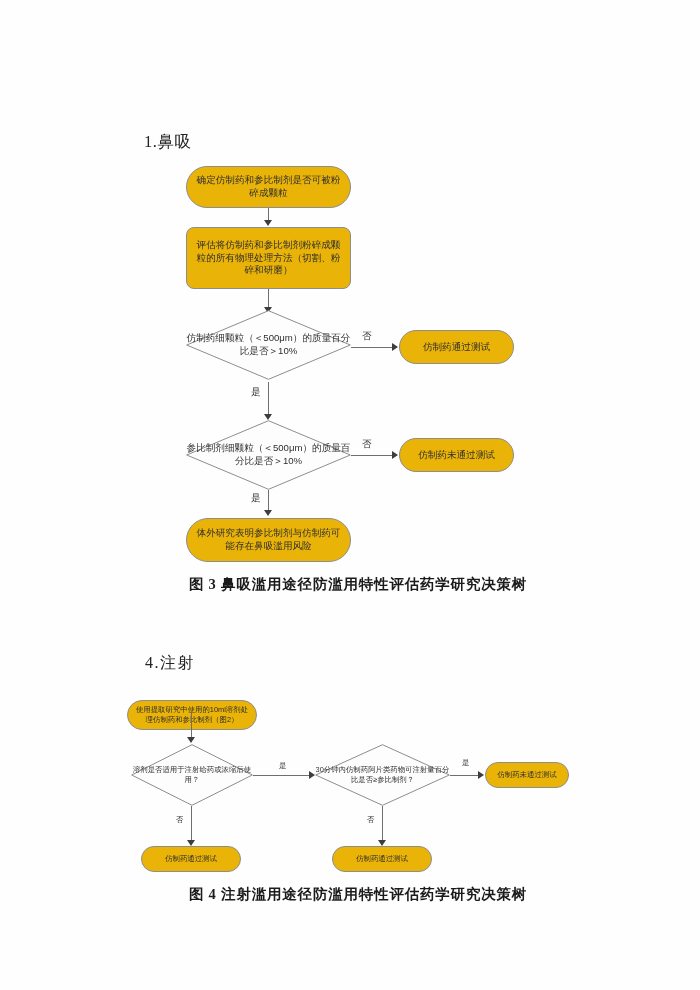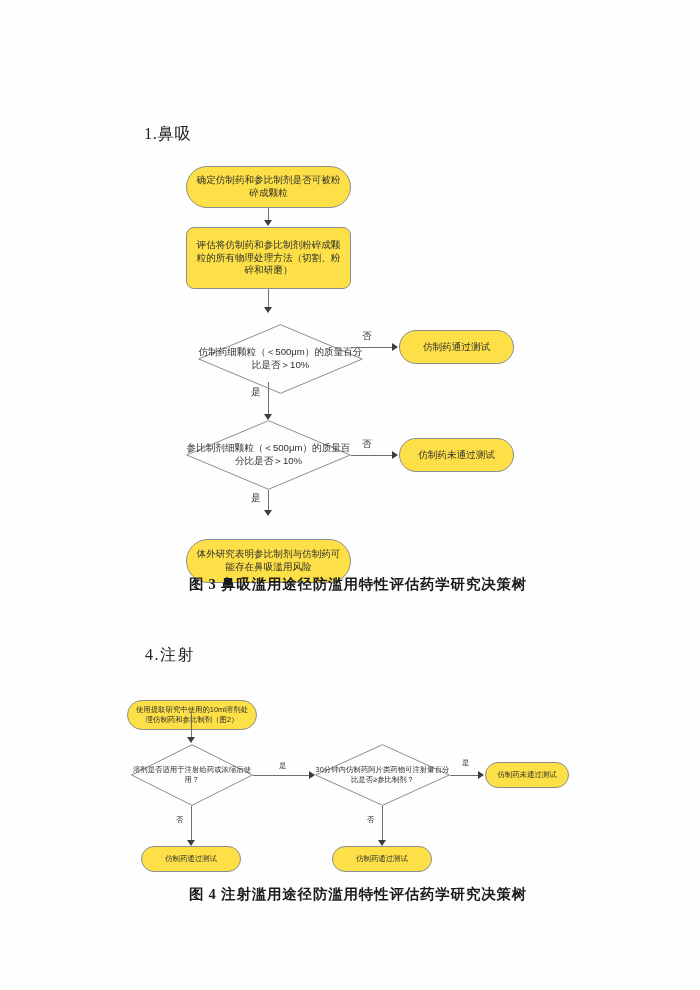--- a/index.html
+++ b/index.html
@@ -28,20 +28,21 @@
     letter-spacing: 0.6px;
     color: #242424;
     white-space: nowrap;
   }
   .section-head {
     position: absolute;
     font-size: 16.5px;
     color: #242424;
     letter-spacing: 0.5px;
     white-space: nowrap;
+    margin-top: 8px;
   }
   #sec-1 { left: 144px; top: 123px; }
   #sec-2 { left: 145px; top: 645px; font-size: 16px; letter-spacing: 1.5px; }
 
   .fig-caption {
     position: absolute;
     width: 700px;
     text-align: center;
     font-size: 14.5px;
     font-weight: bold;
@@ -63,21 +64,21 @@
   
   .node {
     position: absolute;
     box-sizing: border-box;
     display: flex;
     align-items: center;
     justify-content: center;
     text-align: center;
     font-family: "Liberation Sans", "DejaVu Sans", sans-serif;
     color: #2e2e2e;
-    background: #fde047;
+    background: #eab308;
     border: 1px solid #8d8d8d;
     line-height: 1.32;
     padding: 2px 6px;
   }
   .node.round { border-radius: 40px; }
   .node.rect  { border-radius: 8px; }
 
   .diamond-wrap {
     position: absolute;
   }
@@ -147,21 +148,21 @@
     <div class="node round" style="left:186px; top:166px; width:165px; height:42px;">确定仿制药和参比制剂是否可被粉碎成颗粒</div>
 
     <div class="vline" style="left:268px; top:208px; height:14px;"></div>
     <div class="arrow-down" style="left:264px; top:220px;"></div>
 
     <div class="node rect" style="left:186px; top:227px; width:165px; height:62px;">评估将仿制药和参比制剂粉碎成颗粒的所有物理处理方法（切割、粉碎和研磨）</div>
 
     <div class="vline" style="left:268px; top:289px; height:22px;"></div>
     <div class="arrow-down" style="left:264px; top:307px;"></div>
 
-    <div class="diamond-wrap" style="left:186px; top:324px; width:165px; height:70px;margin-left:12px;">
+    <div class="diamond-wrap" style="left:186px; top:310px; width:165px; height:70px;">
       <svg class="shape" viewBox="0 0 165 70" preserveAspectRatio="none">
         <polygon points="82.5,0.7 164.3,35 82.5,69.3 0.7,35" fill="#fdfdfd" stroke="#8d8d8d" stroke-width="1"></polygon>
       </svg>
       <div class="dlabel">仿制药细颗粒（＜500μm）的质量百分比是否＞10%</div>
     </div>
 
     <div class="hline" style="left:351px; top:347px; width:43px;"></div>
     <div class="arrow-right" style="left:392px; top:343px;"></div>
     <div class="edge-label" style="left:362px; top:330px;">否</div>
 
@@ -181,21 +182,21 @@
     <div class="hline" style="left:351px; top:455px; width:43px;"></div>
     <div class="arrow-right" style="left:392px; top:451px;"></div>
     <div class="edge-label" style="left:362px; top:438px;">否</div>
 
     <div class="node round" style="left:399px; top:438px; width:115px; height:34px;">仿制药未通过测试</div>
 
     <div class="vline" style="left:268px; top:490px; height:24px;"></div>
     <div class="arrow-down" style="left:264px; top:510px;"></div>
     <div class="edge-label" style="left:251px; top:492px;">是</div>
 
-    <div class="node round" style="left:186px; top:539px; width:165px; height:44px;">体外研究表明参比制剂与仿制药可能存在鼻吸滥用风险</div>
+    <div class="node round" style="left:186px; top:518px; width:165px; height:44px;">体外研究表明参比制剂与仿制药可能存在鼻吸滥用风险</div>
   </div>
 
   <div class="fig-caption" id="cap-3">图 3  鼻吸滥用途径防滥用特性评估药学研究决策树</div>
 
   <div class="section-head" id="sec-2">4.注射</div>
 
   <div class="c2">
 
     <div class="node round" style="left:127px; top:700px; width:130px; height:30px;">使用提取研究中使用的10ml溶剂处理仿制药和参比制剂（图2）</div>
 

